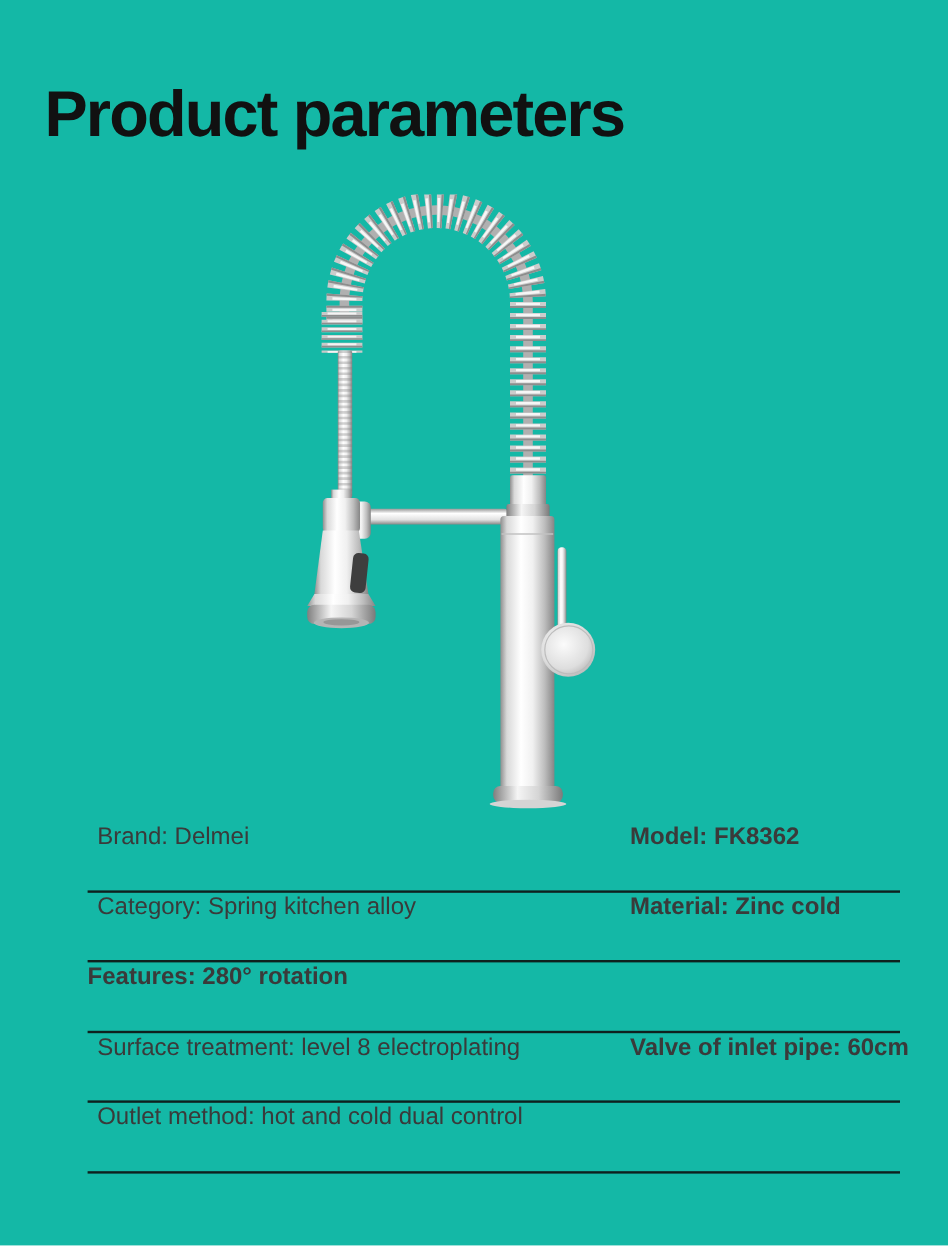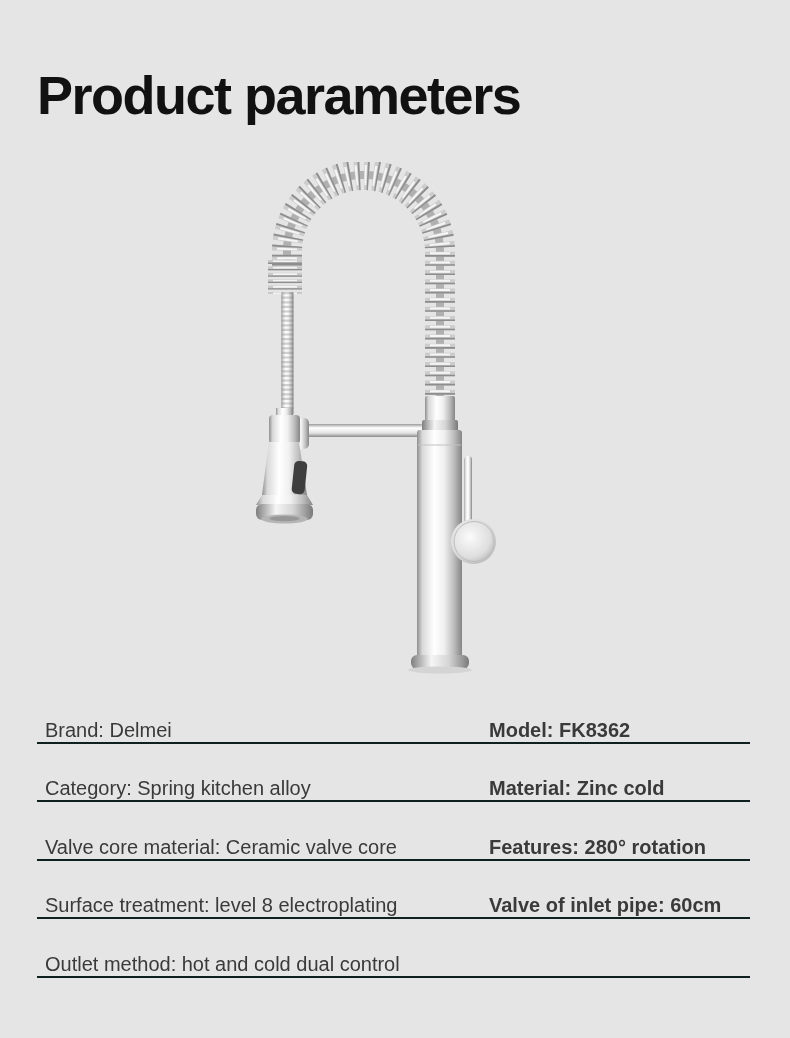--- a/index.html
+++ b/index.html
@@ -1,19 +1,19 @@
 <!DOCTYPE html>
 <html><head>
 <meta charset="utf-8">
 <style>
   html,body{margin:0;padding:0;background:#ffffff;}
   .page{
     position:relative;
     width:790px;height:1038px;
-    background:#e5e5e5;
+    background:#14b8a6;
     font-family:"Liberation Sans","DejaVu Sans",sans-serif;
     overflow:hidden;
   }
   .title{
     position:absolute;
     left:37px;top:64px;
     margin:0;
     font-size:54px;
     font-weight:bold;
     letter-spacing:-1.5px;
@@ -27,26 +27,27 @@
   }
   .figure svg{display:block;width:100%;height:100%;}
   .spec-table{
     position:absolute;
     left:37px;top:685px;
     width:713px;
   }
   .spec-row{
     box-sizing:border-box;
     display:flex;
-    align-items:flex-end;
+    align-items:flex-start;
     height:58.5px;
     border-bottom:2px solid #0e211e;
     font-size:20px;
     color:#3a3a3a;
     line-height:1.2;
+    margin-left:36px;
   }
   .spec-cell-left{
     box-sizing:border-box;
     width:452px;
     flex:none;
     padding-left:8px;
     white-space:nowrap;
   }
   .spec-cell-right{
     flex:1;
@@ -146,21 +147,20 @@
   <div class="spec-table">
     <div class="spec-row">
       <div class="spec-cell-left">Brand:  Delmei</div>
       <div class="spec-cell-right">Model:  FK8362</div>
     </div>
     <div class="spec-row">
       <div class="spec-cell-left">Category:  Spring kitchen alloy</div>
       <div class="spec-cell-right">Material:  Zinc cold</div>
     </div>
     <div class="spec-row">
-      <div class="spec-cell-left">Valve core material:  Ceramic valve core</div>
       <div class="spec-cell-right">Features: 280° rotation</div>
     </div>
     <div class="spec-row">
       <div class="spec-cell-left">Surface treatment: level 8 electroplating</div>
       <div class="spec-cell-right">Valve of inlet pipe: 60cm</div>
     </div>
     <div class="spec-row">
       <div class="spec-cell-left">Outlet method: hot and cold dual control</div>
       <div class="spec-cell-right"></div>
     </div>

